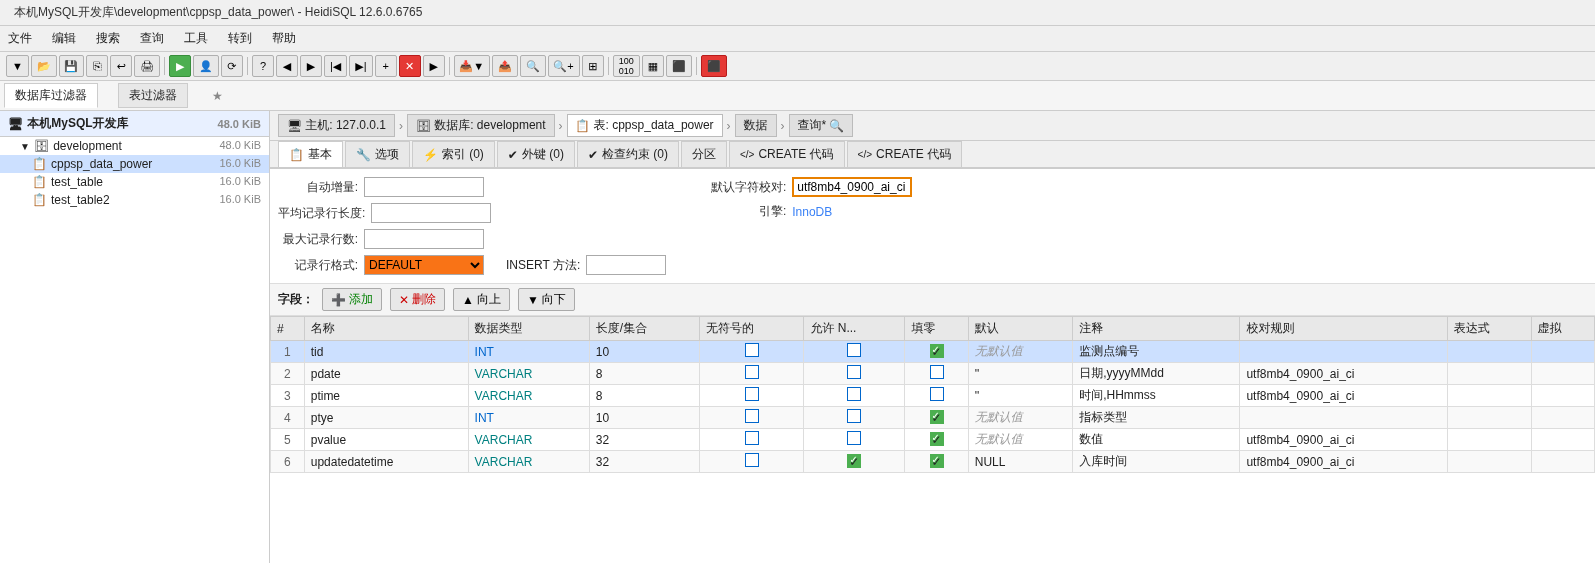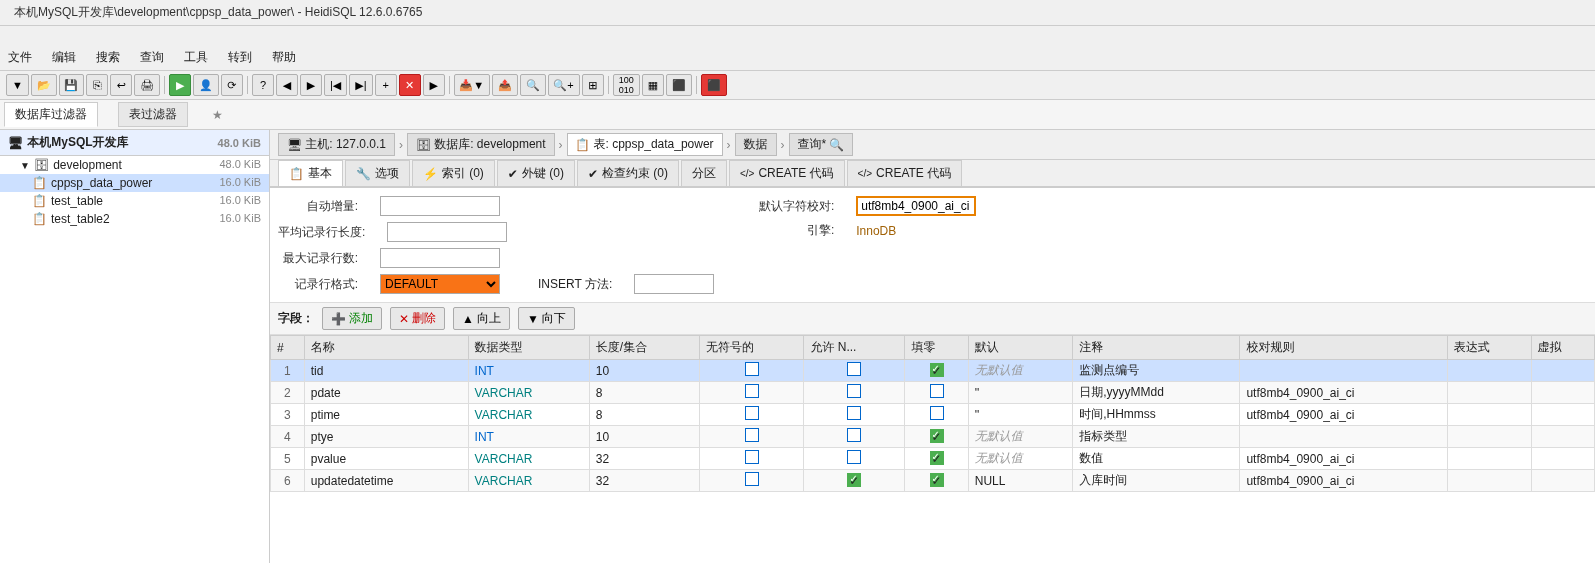--- a/index.html
+++ b/index.html
@@ -3,21 +3,21 @@
   <meta charset="utf-8">
   <style>
     * { box-sizing: border-box; margin: 0; padding: 0; }
     body { font-family: 'Microsoft YaHei', Arial, sans-serif; font-size: 12px; background: #f0f0f0; color: #222; }
 
     
     .title-bar { background: #f0f0f0; padding: 4px 14px; font-size: 12px; color: #333; border-bottom: 1px solid #ccc; }
 
     
     .menu-bar { background: #f0f0f0; padding: 2px 4px; display: flex; gap: 12px; border-bottom: 1px solid #ccc; font-size: 12px; }
-    .menu-bar span { cursor: pointer; padding: 2px 4px; margin-top: 19px; }
+    .menu-bar span { cursor: pointer; padding: 2px 4px; }
 
     
     .toolbar { background: #f0f0f0; padding: 3px 6px; border-bottom: 1px solid #ccc; display: flex; align-items: center; gap: 2px; min-height: 28px; }
     .tb-btn { background: #e8e8e8; border: 1px solid #b0b0b0; border-radius: 2px; padding: 2px 5px; cursor: pointer; font-size: 11px; display: flex; align-items: center; justify-content: center; min-width: 22px; height: 22px; }
     .tb-sep { width: 1px; height: 18px; background: #bbb; margin: 0 2px; }
     .tb-btn.green { background: #4caf50; color: white; border-color: #388e3c; }
     .tb-btn.red { background: #e53935; color: white; border-color: #b71c1c; }
 
     
     .filter-row { background: #f5f5f5; display: flex; align-items: center; padding: 2px 4px; border-bottom: 1px solid #ccc; gap: 20px; }
@@ -46,27 +46,27 @@
     .bc-sep { color: #888; }
 
     
     .content-tabs { background: #f0f0f0; border-bottom: 2px solid #ccc; display: flex; align-items: flex-end; padding: 0 8px; }
     .ctab { padding: 4px 10px; border: 1px solid #ccc; border-bottom: none; background: #e8e8e8; cursor: pointer; font-size: 12px; display: flex; align-items: center; gap: 4px; margin-right: 2px; }
     .ctab.active { background: white; border-bottom-color: white; }
 
     
     .form-area { display: flex; padding: 8px; gap: 20px; border-bottom: 1px solid #ddd; background: white; }
     .form-col { display: flex; flex-direction: column; gap: 6px; }
-    .form-row { display: flex; align-items: center; gap: 22px; }
+    .form-row { display: flex; align-items: center; gap: 6px; }
     .form-label { min-width: 80px; text-align: right; font-size: 12px; color: #333; white-space: nowrap; }
     .form-input { border: 1px solid #aaa; height: 20px; width: 120px; font-size: 12px; padding: 1px 3px; background: white; }
     .form-input.highlighted { border: 2px solid #e88000; background: white; }
     .form-select { border: 1px solid #aaa; height: 20px; width: 120px; font-size: 12px; background: #f97316; }
     .form-checkbox { width: 14px; height: 14px; }
-    .form-value { font-size: 12px; color: #a16207; }
+    .form-value { font-size: 12px; color: #3b82f6; }
 
     
     .fields-header { display: flex; align-items: center; gap: 8px; padding: 4px 8px; background: #f5f5f5; border-bottom: 1px solid #ddd; }
     .fields-label { font-size: 12px; font-weight: bold; }
     .fields-btn { display: flex; align-items: center; gap: 3px; border: 1px solid #aaa; background: #e8e8e8; padding: 2px 8px; cursor: pointer; font-size: 12px; border-radius: 2px; }
     .fields-btn.green { color: #008000; }
     .fields-btn.red { color: #cc0000; }
 
     
     .table-area { flex: 1; overflow: auto; background: white; }

